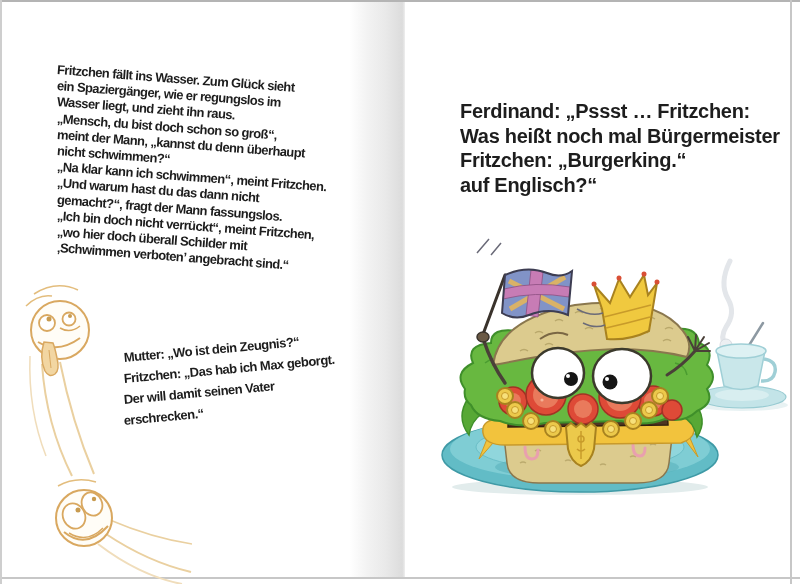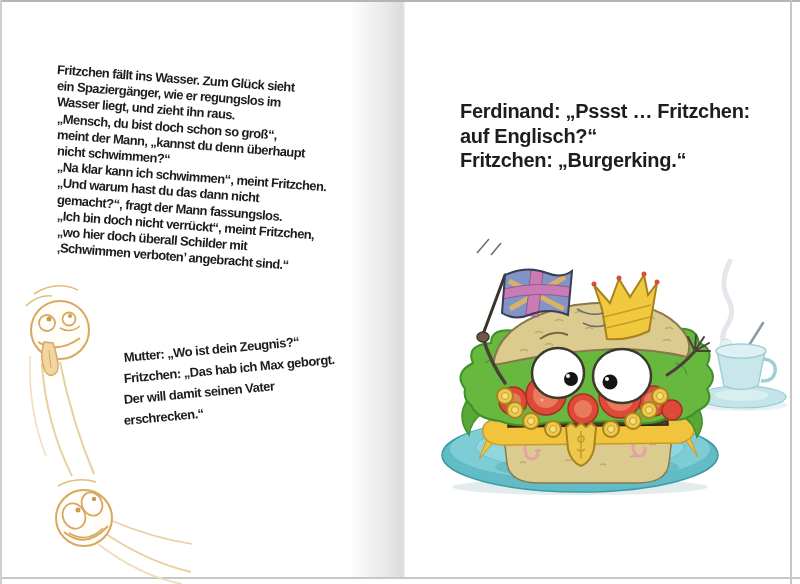--- a/index.html
+++ b/index.html
@@ -54,22 +54,23 @@
 
 <div id="joke-report" class="joke">
   <div class="line">Mutter: „Wo ist dein Zeugnis?“</div>
   <div class="line">Fritzchen: „Das hab ich Max geborgt.</div>
   <div class="line">Der will damit seinen Vater</div>
   <div class="line">erschrecken.“</div>
 </div>
 
 <div id="joke-burger" class="joke">
   <div class="line">Ferdinand: „Pssst … Fritzchen:</div>
+  <div class="line">Was heißt noch mal Bürgermeister</div>
+  <div class="line">Fritzchen: „Burgerking.“</div>
   <div class="line">auf Englisch?“</div>
-  <div class="line">Fritzchen: „Burgerking.“</div>
 </div>
 
 <svg class="doodles-svg" viewBox="0 0 190 306">
   <g>
     <path d="M 32,16 Q 54,2 76,12" fill="none" stroke="#e3bd7d" stroke-width="1.5"></path>
     <path d="M 24,28 Q 36,16 50,18" fill="none" stroke="#e3bd7d" stroke-width="1.5"></path>
     <path d="M 40,86 Q 44,146 70,198" fill="none" stroke="#ead0a0" stroke-width="2"></path>
     <path d="M 58,84 Q 70,144 92,196" fill="none" stroke="#ead0a0" stroke-width="2"></path>
     <path d="M 28,78 Q 26,132 44,178" fill="none" stroke="#f0ddbb" stroke-width="1.5"></path>
     <circle cx="58" cy="52" r="29" fill="#fffdf7" stroke="#d9a860" stroke-width="2"></circle>

